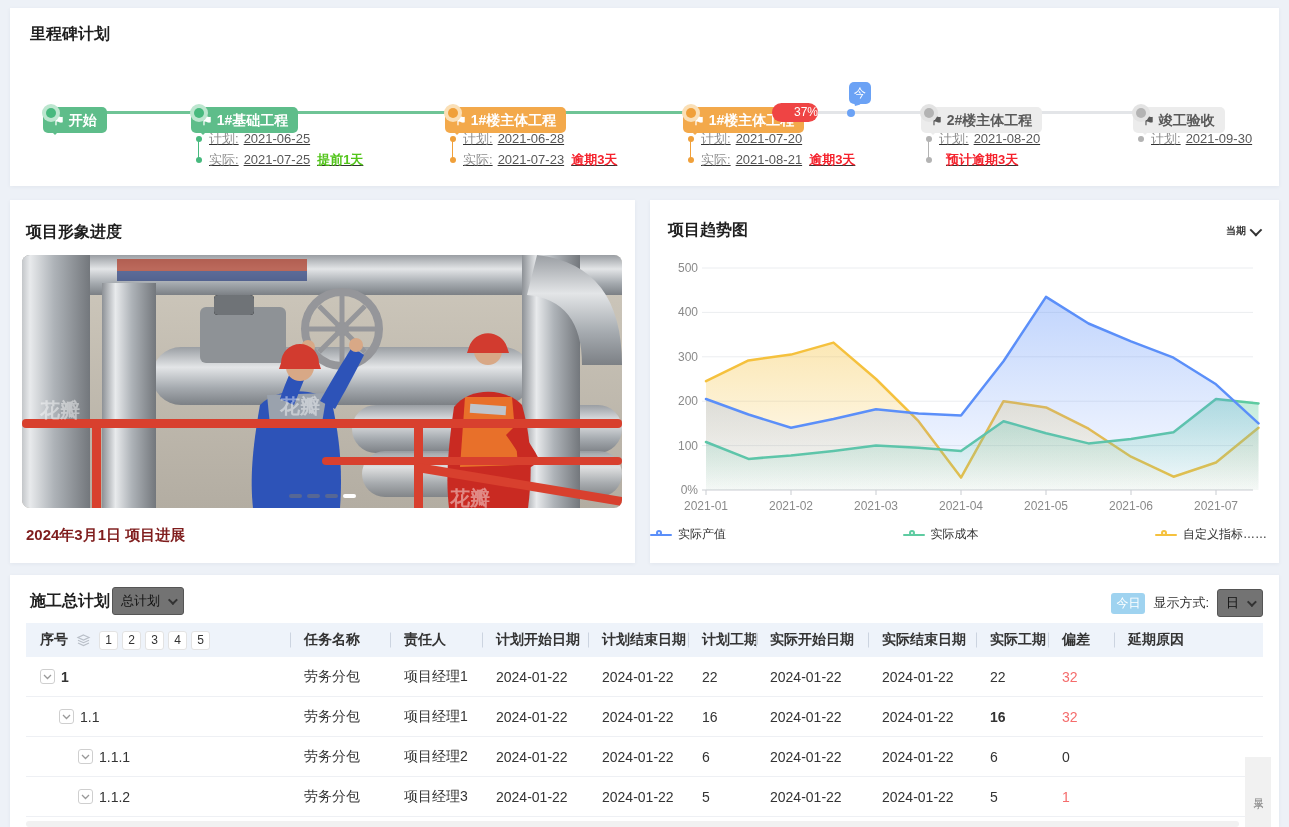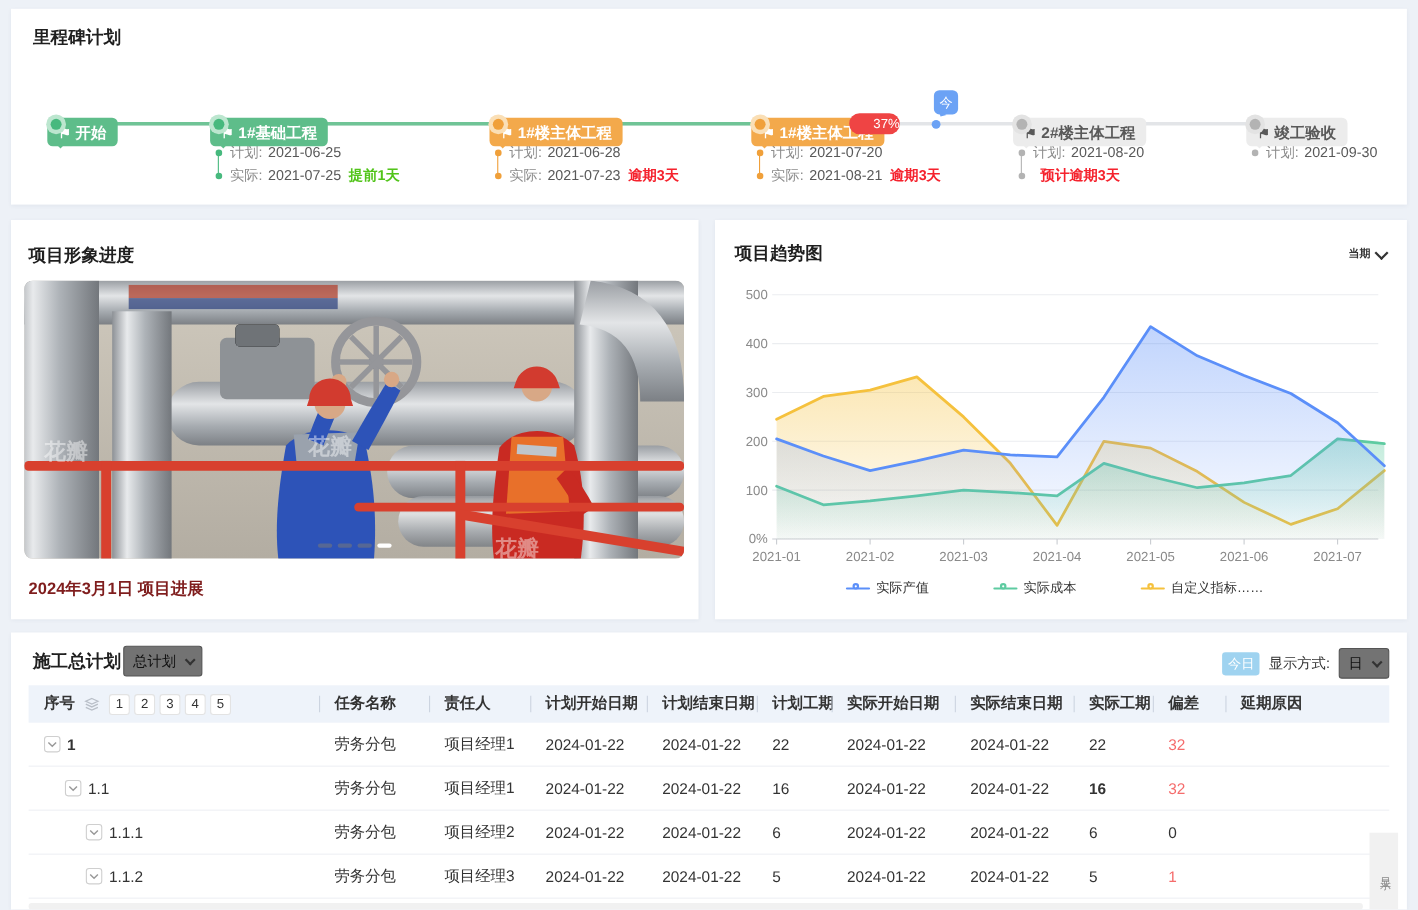--- a/index.html
+++ b/index.html
@@ -28,21 +28,21 @@
   .ms-node.green { background:#bce6cf; } .ms-node.green i { background:#47b97e; }
   .ms-node.orange{ background:#fadfb6; } .ms-node.orange i{ background:#f0a03a; }
   .ms-node.gray  { background:#e3e3e3; } .ms-node.gray i  { background:#b3b3b3; }
   .ms-badge { position:absolute; top:60px; height:26px; line-height:26px; padding:0 10px; border-radius:5px;
               font-size:14px; font-weight:bold; white-space:nowrap; z-index:2;margin-top:39px; }
   .ms-badge::after { content:''; position:absolute; left:8px; bottom:-6px; border:4px solid transparent; }
   .ms-badge .flag { margin-right:4px; font-size:13px; }
   .ms-badge.green  { background:#5ebd8a; color:#fff; }  .ms-badge.green::after  { border-top-color:#5ebd8a; }
   .ms-badge.orange { background:#f3a94b; color:#fff; }  .ms-badge.orange::after { border-top-color:#f3a94b; }
   .ms-badge.gray   { background:#ececec; color:#595959; } .ms-badge.gray::after { border-top-color:#ececec; }
-  .ms-details { position:absolute; top:120px; font-size:13px; white-space:nowrap; }
+  .ms-details { position:absolute; top:120px; font-size:13px; white-space:nowrap;text-decoration:underline; }
   .ms-details .vline { position:absolute; left:2px; top:13px; width:1px; height:18px; }
   .ms-dline { height:21px; line-height:21px; display:flex; align-items:center; }
   .ms-dline .dot { width:6px; height:6px; border-radius:50%; margin-right:7px; flex:none; }
   .ms-dline .lbl { color:#8c8c8c; margin-right:5px; }
   .ms-dline .val { color:#595959; }
   .ms-dline .note { margin-left:7px; font-weight:bold; }
   .note.green { color:#52c41a; } .note.red { color:#f5222d; }
   .dot.green, .vline.green { background:#47b97e; }
   .dot.orange,.vline.orange{ background:#f0a03a; }
   .dot.gray,  .vline.gray  { background:#b3b3b3; }
@@ -57,21 +57,21 @@
   .photo-caption { position:absolute; left:16px; top:326px; font-size:15px; font-weight:bold; color:#7f1d1d; }
 
   
   #trend-card { left:650px; top:200px; width:629px; height:363px; }
   #trend-card .card-title { position:absolute; left:18px; top:20px; }
   .period-select { position:absolute; right:20px; top:24px; font-size:10px; font-weight:bold; color:#333;
                    display:flex; align-items:center; gap:4px; cursor:pointer; }
   .chev { width:9px; height:9px; border-right:2px solid #333; border-bottom:2px solid #333;
           transform:rotate(45deg) translateY(-2px); display:inline-block; }
   #trend-svg { position:absolute; left:16px; top:52px; }
-  .chart-legend { position:absolute; left:0; right:12px; top:326px; display:flex; justify-content:center; gap:58px; }
+  .chart-legend { position:absolute; left:0; right:12px; top:326px; display:flex; justify-content:space-between; gap:58px; }
   .lg-item { display:flex; align-items:center; gap:6px; font-size:12px; color:#333; cursor:pointer; }
   .lg-sym { position:relative; width:22px; height:10px; }
   .lg-sym .ln { position:absolute; left:0; top:4px; width:22px; height:2px; border-radius:1px; }
   .lg-sym .rg { position:absolute; left:6px; top:0; width:6px; height:6px; border-radius:50%; background:#fff; border:2px solid; }
 
   
   #table-card { left:10px; top:575px; width:1269px; height:252px; overflow:hidden; }
   .tbl-titlebar { position:absolute; left:20px; top:12px; display:flex; align-items:center; gap:2px; }
   .fake-select { display:flex; align-items:center; justify-content:space-between; gap:8px; border:1px solid #555;
                  border-radius:3px; background:#737373; font-size:13px; color:#111; padding:4px 8px; cursor:pointer; }

